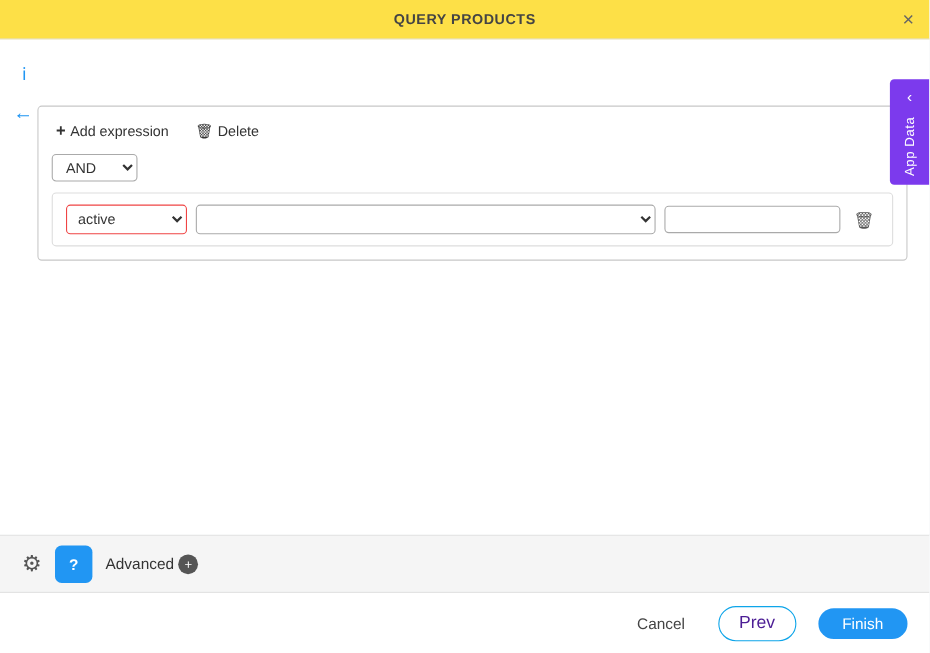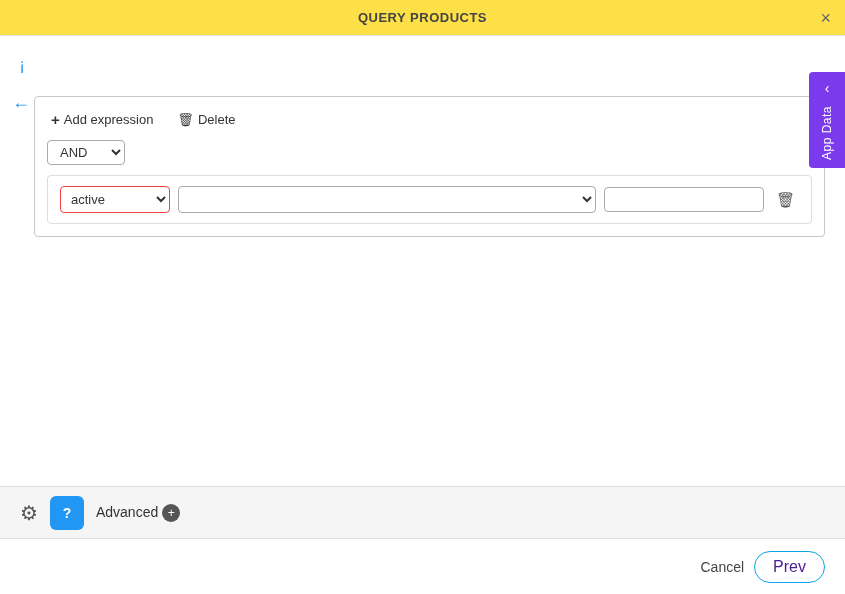--- a/index.html
+++ b/index.html
@@ -235,21 +235,21 @@
 
     
     .footer {
       background: #ffffff;
       border-top: 1px solid #e0e0e0;
       height: 56px;
       display: flex;
       align-items: center;
       justify-content: flex-end;
       padding: 0 20px;
-      gap: 0;
+      gap: 20px;
     }
     .btn-cancel {
       background: none;
       border: none;
       font-size: 14px;
       color: #444;
       cursor: pointer;
       padding: 6px 10px;
     }
     .btn-prev {
@@ -377,13 +377,14 @@
   </div>
   <button class="advanced-btn">
     <span>Advanced</span>
     <div class="advanced-plus">+</div>
   </button>
 </div>
 
 <div class="footer">
   <button class="btn-cancel">Cancel</button>
   <button class="btn-prev">Prev</button>
+  <button class="btn-finish">Finish</button>
 </div>
 
 </body></html>

